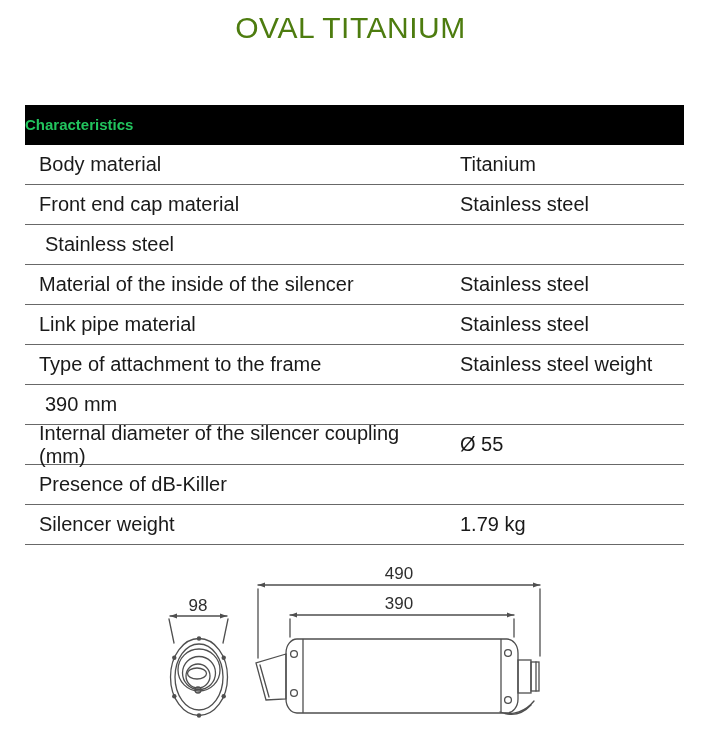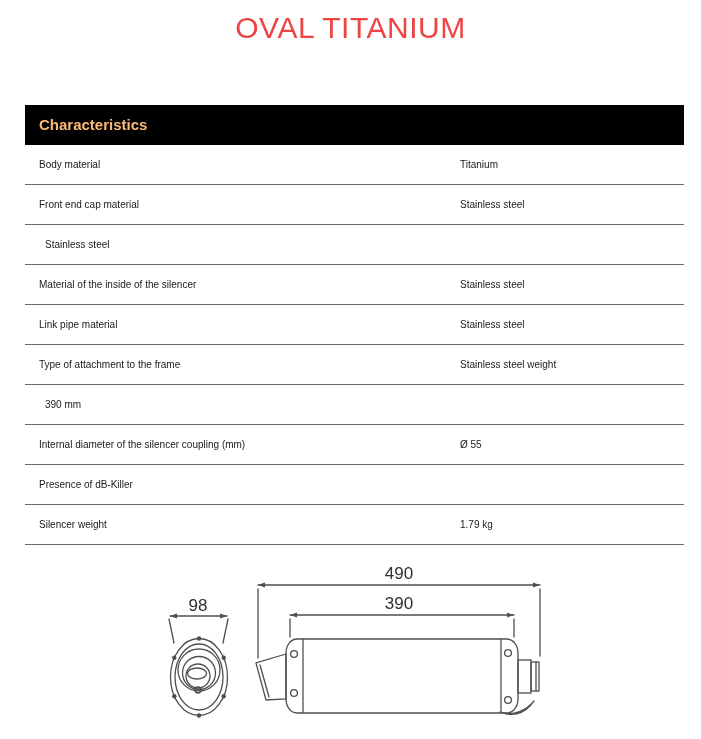--- a/index.html
+++ b/index.html
@@ -17,44 +17,43 @@
   }
   .page-title {
     position: absolute;
     top: 11px;
     left: 0;
     width: 100%;
     text-align: center;
     font-size: 30px;
     font-weight: 400;
     letter-spacing: 0.5px;
-    color: #ef4444;
+    color: #4d7c0f;
   }
   .spec-table {
     position: absolute;
     left: 25px;
     top: 105px;
     width: 659px;
   }
   .spec-header {
     background: #000000;
-    color: #fdba74;
+    color: #22c55e;
     height: 40px;
     line-height: 40px;
-    padding-left: 14px;
     font-size: 15px;
     font-weight: bold;
     box-sizing: border-box;
   }
   .spec-row {
     height: 39px;
     border-bottom: 1px solid #686868;
     display: flex;
     align-items: center;
-    font-size: 10px;
+    font-size: 20px;
   }
   .spec-label {
     box-sizing: border-box;
     padding-left: 14px;
     flex: 0 0 415px;
   }
   .spec-value {
     flex: 1;
     margin-left: 20px;
   }

